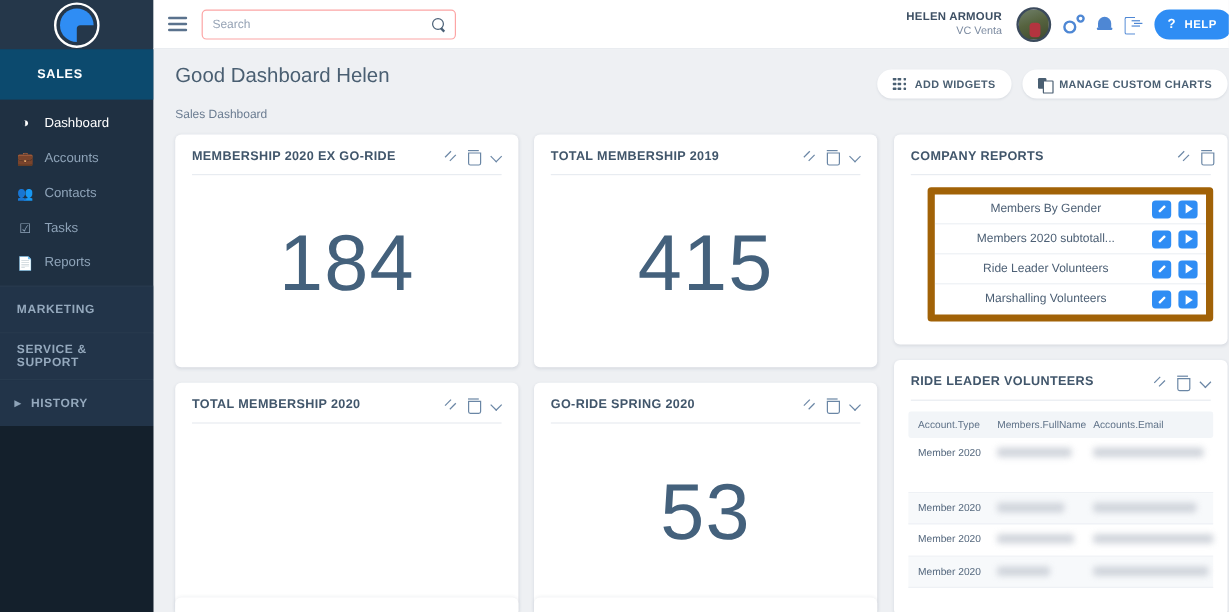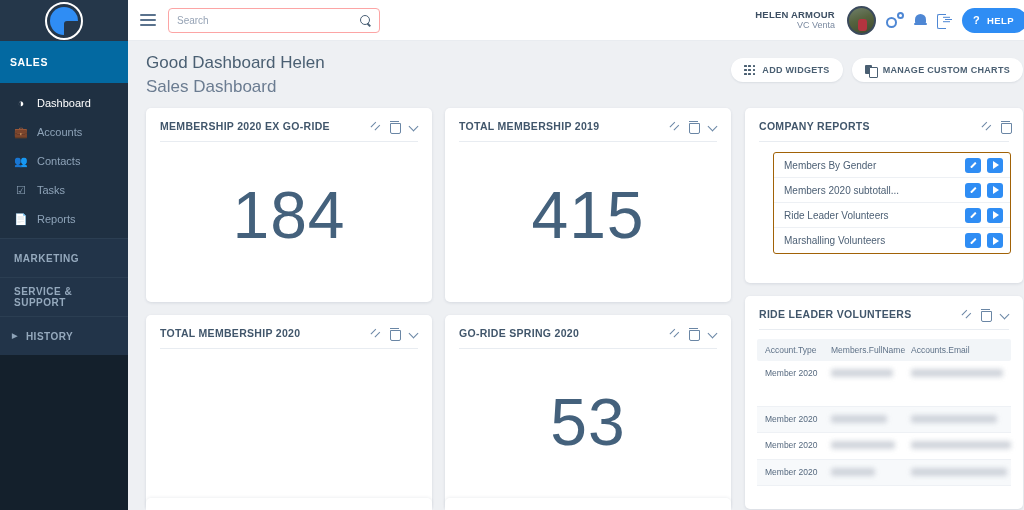--- a/index.html
+++ b/index.html
@@ -33,23 +33,23 @@
     border-radius: 50%;
     background: #2f8df4;
   }
   .logo-sq {
     position: absolute; right: 4px; bottom: 4px;
     width: 15px; height: 15px;
     background: #25374a;
     border-radius: 3px 0 3px 0;
   }
   .sales-band {
-    background: #0369a1; color: #fff;
+    background: #0c4a6e; color: #fff;
     font-size: 10.5px; font-weight: bold; letter-spacing: .6px;
-    padding: 0 10px; height: 42px; display: flex; align-items: center;
+    padding: 0 31px; height: 42px; display: flex; align-items: center;
   }
   .nav-list { padding: 6px 0 4px 0; }
   .nav-item {
     display: flex; align-items: center; gap: 9px;
     height: 28px; padding: 0 0 0 14px;
     color: #8ea3b8; font-size: 11px;
     margin-bottom: 1px;
   }
   .nav-item.active { color: #ffffff; }
   .nav-ico { width: 14px; display: flex; align-items: center; justify-content: center; font-size: 11px; }
@@ -146,21 +146,21 @@
   }
   .help-q { font-size: 11px; font-weight: bold; }
 
   
   .greet-row {
     display: flex; align-items: flex-start;
     padding: 11px 16px 0 18px;
   }
   .greet-left { flex: 1; }
   .greet-title { font-size: 17px; color: #4a5f72; font-weight: normal; line-height: 1.3; }
-  .greet-sub { font-size: 17px; color: #6b7c91; margin-top: 3px; }
+  .greet-sub { font-size: 10px; color: #6b7c91; margin-top: 16px; }
   .greet-actions { display: flex; gap: 9px; padding-top: 6px; }
   .pill-btn {
     height: 24px; background: #fff; border: none; border-radius: 13px;
     display: flex; align-items: center; gap: 7px;
     padding: 0 13px; font-size: 9px; font-weight: bold;
     color: #4a5f72; letter-spacing: .3px; cursor: pointer;
     box-shadow: 0 1px 2px rgba(40,60,90,.10);
     font-family: "Liberation Sans", sans-serif;
   }
   .ico-charts { width: 11px; height: 11px; position: relative; }
@@ -228,22 +228,23 @@
   .kpi-value {
     flex: 1; display: flex; align-items: center; justify-content: center;
     font-size: 66px; color: #44617c; font-weight: normal;
     letter-spacing: 1px; padding-bottom: 14px;
   }
 
   
   .reports-card { height: 175px; display: flex; flex-direction: column; }
   .rep-list {
     margin: 10px 12px 12px 28px;
-    border: 1px solid #a16207; border-radius: 3px;
+    border: 6px solid #a16207; border-radius: 3px;
     overflow: hidden;
+    text-align: center;
   }
   .rep-row {
     display: flex; align-items: center;
     height: 25px; padding: 0 7px 0 10px; gap: 6px;
     border-bottom: 1px solid #edf0f4;
   }
   .rep-row:last-child { border-bottom: none; }
   .rep-name {
     flex: 1; font-size: 10px; color: #4d6075;
     white-space: nowrap; overflow: hidden; text-overflow: ellipsis;

